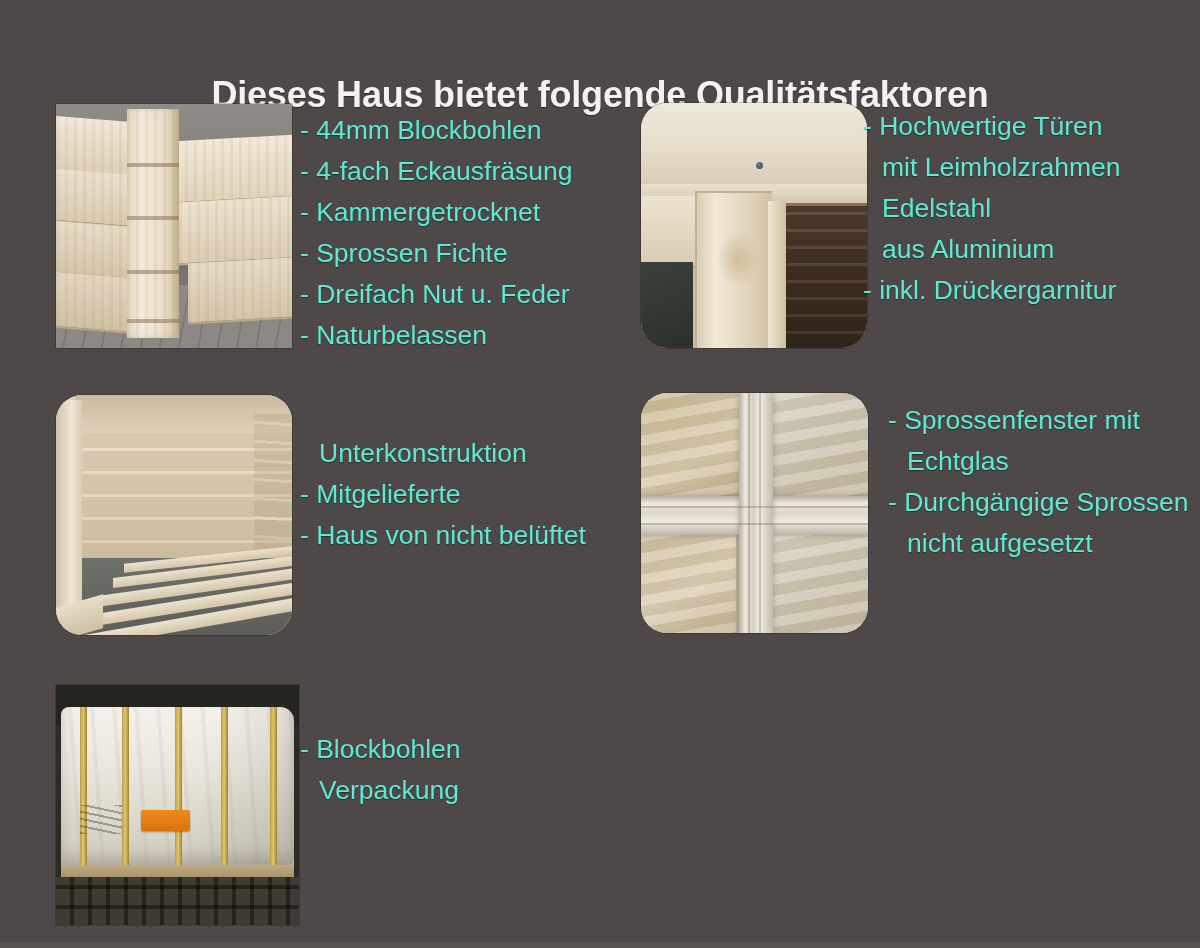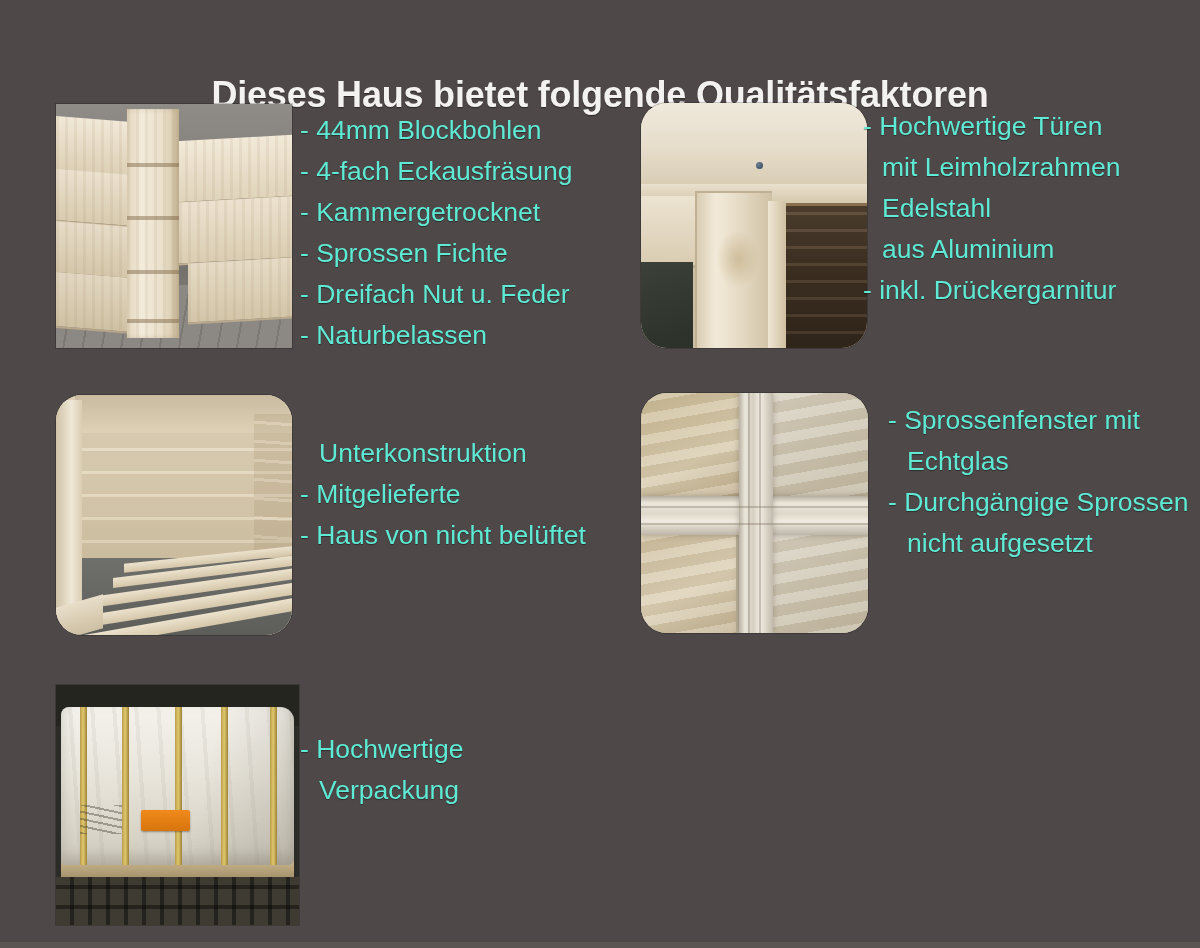--- a/index.html
+++ b/index.html
@@ -306,18 +306,18 @@
       <div class="strap s2"></div>
       <div class="strap s3"></div>
       <div class="strap s4"></div>
       <div class="strap s5"></div>
       <div class="stencil"></div>
       <div class="label"></div>
     </div>
   </div>
 
   <div class="txt" id="t5" style="left:300px;top:729px;">
-    <span class="ln">- Hochwertige</span>
+    <span class="ln">- Blockbohlen</span>
     <span class="ln ind">Verpackung</span>
   </div>
 
   <div class="bottombar"></div>
 </div>
 
 </body></html>

